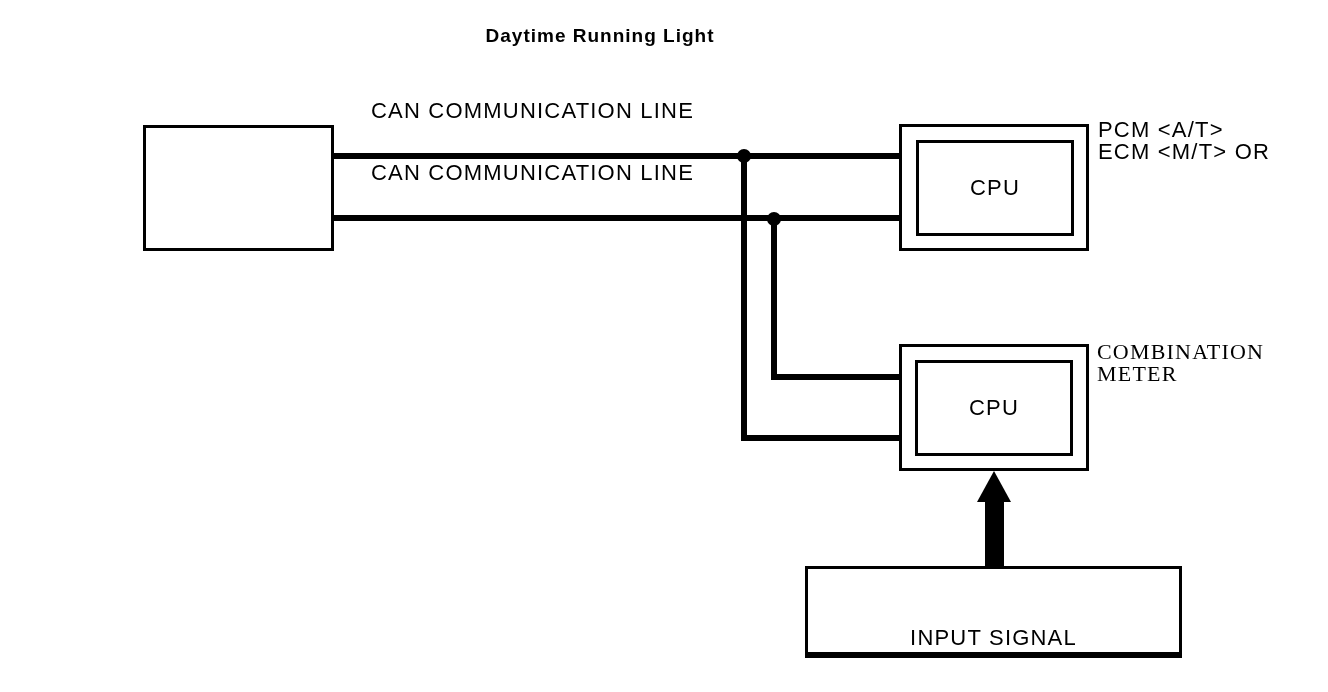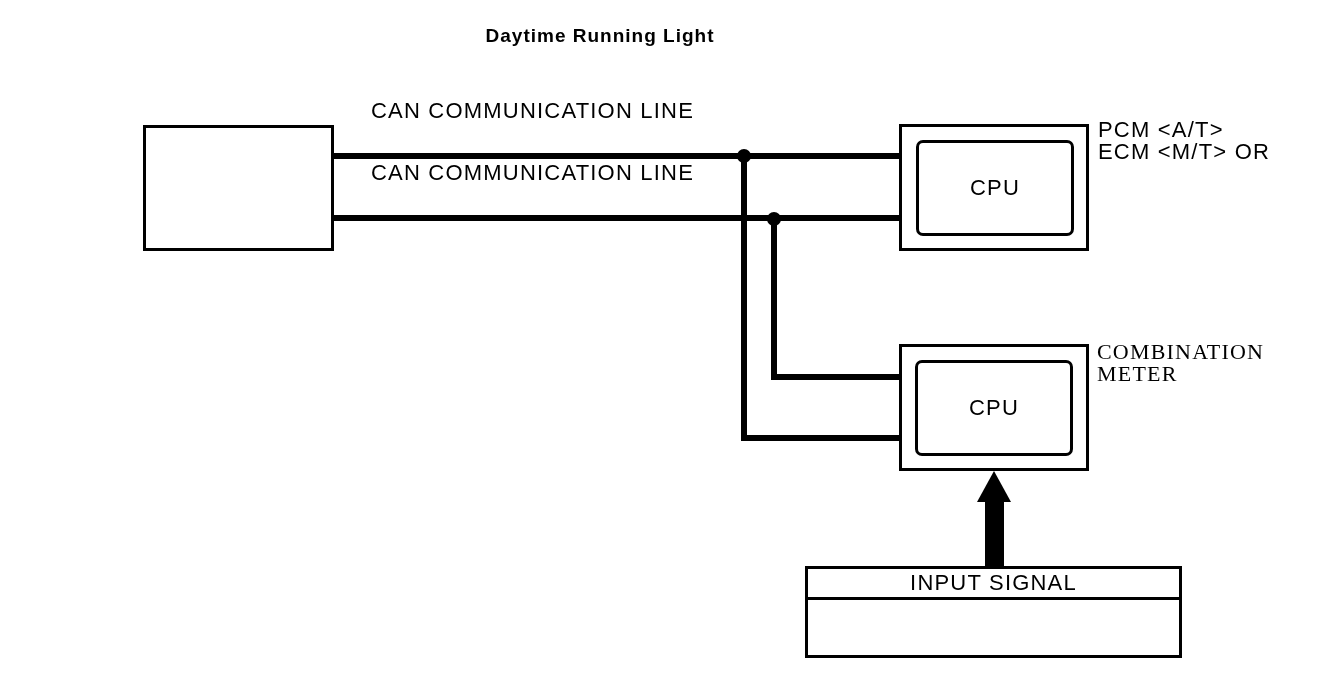--- a/index.html
+++ b/index.html
@@ -51,21 +51,20 @@
     height: 14px;
     border-radius: 50%;
     background: #000000;
   }
   .cpu-box {
     display: flex;
     align-items: center;
     justify-content: center;
     font-size: 22px;
     letter-spacing: 1.2px;
-    border-radius: 7px;
   }
   .arrow-head {
     position: absolute;
     width: 0;
     height: 0;
     border-left: 17px solid transparent;
     border-right: 17px solid transparent;
     border-bottom: 31px solid #000000;
   }
   .signal-box {
@@ -142,19 +141,19 @@
   <div class="txt" style="left:1097px; top:341px;font-family:Liberation Serif, serif;">
     <div>COMBINATION</div>
     <div>METER</div>
   </div>
 
   <div>
     <div class="arrow-head" style="left:977px; top:471px;"></div>
     <div class="wire" style="left:985px; top:500px; width:19px; height:66px;"></div>
   </div>
 
-  <div class="box signal-box" style="left:805px; top:566px; width:377px; height:92px;">
+  <div class="box signal-box" style="left:805px; top:566px; width:377px; height:92px;justify-content:flex-end;">
     <div class="signal-row-top">
       <span>INPUT SIGNAL</span>
     </div>
   </div>
 
 </div>
 
 </body></html>

